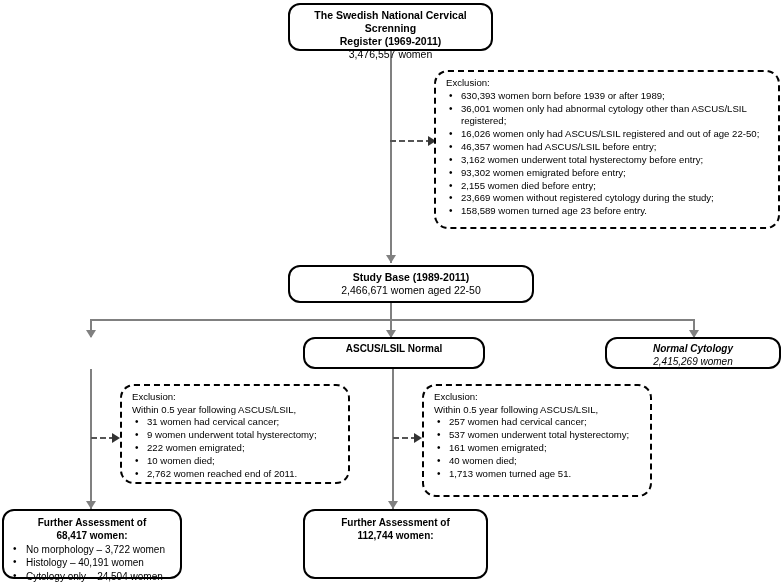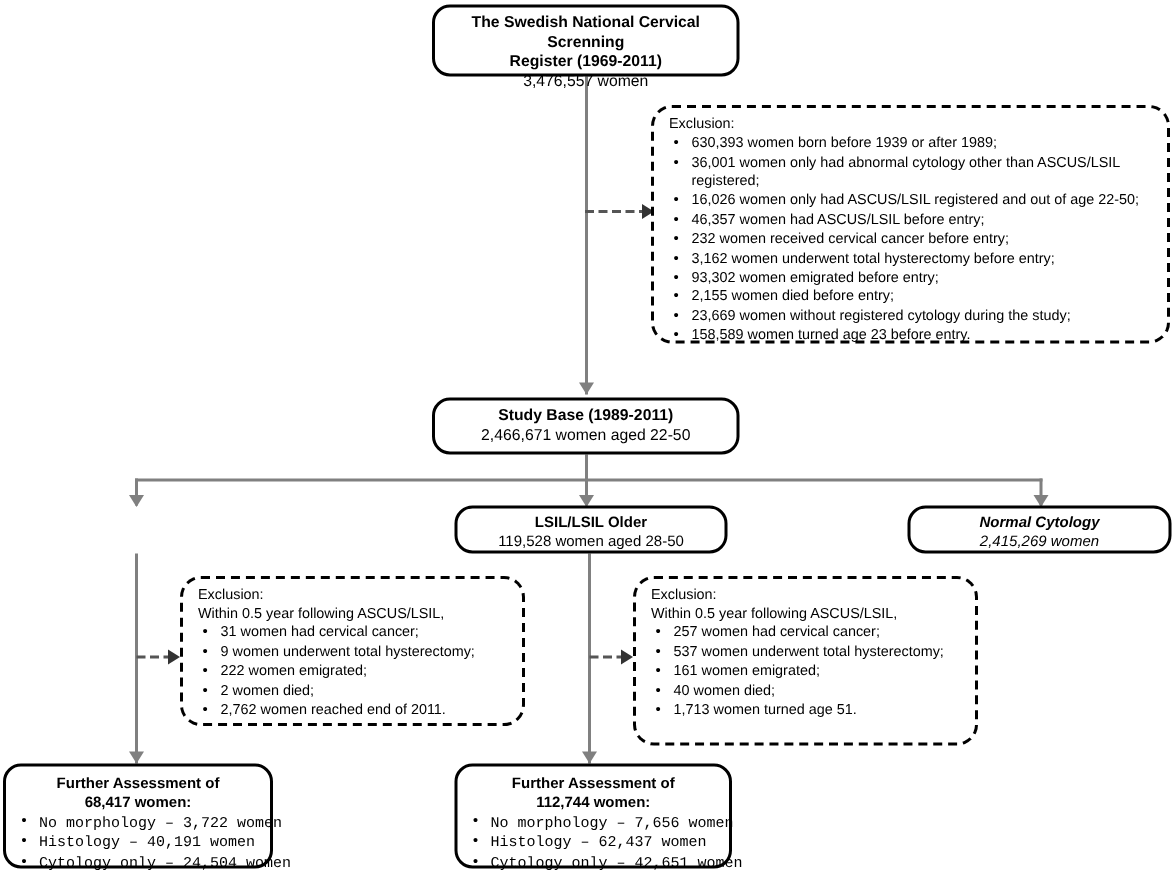--- a/index.html
+++ b/index.html
@@ -75,21 +75,20 @@
     position: absolute;
     left: 3px;
     top: -1px;
     font-size: 10px;
   }
 
   
   .node ul.bullets li {
     padding-left: 16px;
     line-height: 1.33;
-    font-family: Liberation Mono, monospace;
   }
   .node ul.bullets { margin-top: 1px; }
 
   
   .vline {
     position: absolute;
     width: 2px;
     background: #808080;
     z-index: 1;
   }
@@ -156,80 +155,73 @@
   <div class="arrow-down" style="left:388px; top:501px;"></div>
   <div class="dashline" style="left:393px; top:437px; width:24px;"></div>
   <div class="arrow-right" style="left:414px; top:433px;"></div>
 
   <div class="node fs11" style="left:288px; top:3px; width:205px; height:48px;">
     <div class="ttl">The Swedish National Cervical Screnning</div>
     <div class="ttl">Register (1969-2011)</div>
     <div class="sub">3,476,557 women</div>
   </div>
 
-  <div class="node fs11" style="left:288px; top:265px; width:205px; height:38px;">
+  <div class="node fs11" style="left:288px; top:265px; width:246px; height:38px;">
     <div class="ttl">Study Base (1989-2011)</div>
     <div class="sub">2,466,671 women aged 22-50</div>
   </div>
 
 
   <div class="node fs10" style="left:303px; top:337px; width:182px; height:32px;">
-    <div class="ttl">LSIL/LSIL Older</div>
-    <div class="sub">119,528 women aged 28-50</div>
+    <div class="ttl">ASCUS/LSIL Normal</div>
   </div>
 
   <div class="node fs10" style="left:605px; top:337px; width:176px; height:32px;font-style:italic;">
     <div class="ttl">Normal Cytology</div>
     <div class="sub">2,415,269 women</div>
   </div>
 
   <div class="node fs10" style="left:2px; top:509px; width:180px; height:70px; justify-content:flex-start; padding-top:6px;">
     <div class="ttl">Further Assessment of</div>
     <div class="ttl">68,417 women:</div>
     <ul class="bullets">
       <li>No morphology – 3,722 women</li>
       <li>Histology –  40,191  women</li>
       <li>Cytology only – 24,504 women</li>
     </ul>
   </div>
 
   <div class="node fs10" style="left:303px; top:509px; width:185px; height:70px; justify-content:flex-start; padding-top:6px;">
     <div class="ttl">Further Assessment of</div>
     <div class="ttl">112,744 women:</div>
-    <ul class="bullets">
-      <li>No morphology – 7,656 women</li>
-      <li>Histology – 62,437 women</li>
-      <li>Cytology only – 42,651 women</li>
-    </ul>
   </div>
 
   <div class="excl fs95" style="left:434px; top:70px; width:346px; height:159px;">
     <div class="hdr">Exclusion:</div>
     <ul class="bullets">
       <li>630,393 women born before 1939 or after 1989;</li>
       <li class="wrap">36,001 women only had abnormal cytology other than ASCUS/LSIL registered;</li>
       <li>16,026 women only had ASCUS/LSIL registered and out of age 22-50;</li>
       <li>46,357 women had ASCUS/LSIL before  entry;</li>
-      <li>232 women received cervical cancer before entry;</li>
       <li>3,162 women underwent total hysterectomy before entry;</li>
       <li>93,302 women emigrated before entry;</li>
       <li>2,155 women died before entry;</li>
       <li>23,669 women without registered cytology during the study;</li>
       <li>158,589 women turned age 23 before entry.</li>
     </ul>
   </div>
 
   <div class="excl fs95" style="left:120px; top:384px; width:230px; height:100px;">
     <div class="hdr">Exclusion:</div>
     <div class="hdr">Within 0.5 year following ASCUS/LSIL,</div>
     <ul class="bullets">
       <li>31 women had cervical cancer;</li>
       <li>9 women underwent total hysterectomy;</li>
       <li>222 women emigrated;</li>
-      <li>2 women died;</li>
+      <li>10 women died;</li>
       <li>2,762 women reached end of 2011.</li>
     </ul>
   </div>
 
   <div class="excl fs95" style="left:422px; top:384px; width:230px; height:113px;">
     <div class="hdr">Exclusion:</div>
     <div class="hdr">Within 0.5 year following ASCUS/LSIL,</div>
     <ul class="bullets">
       <li>257 women had cervical cancer;</li>
       <li>537 women underwent total hysterectomy;</li>

